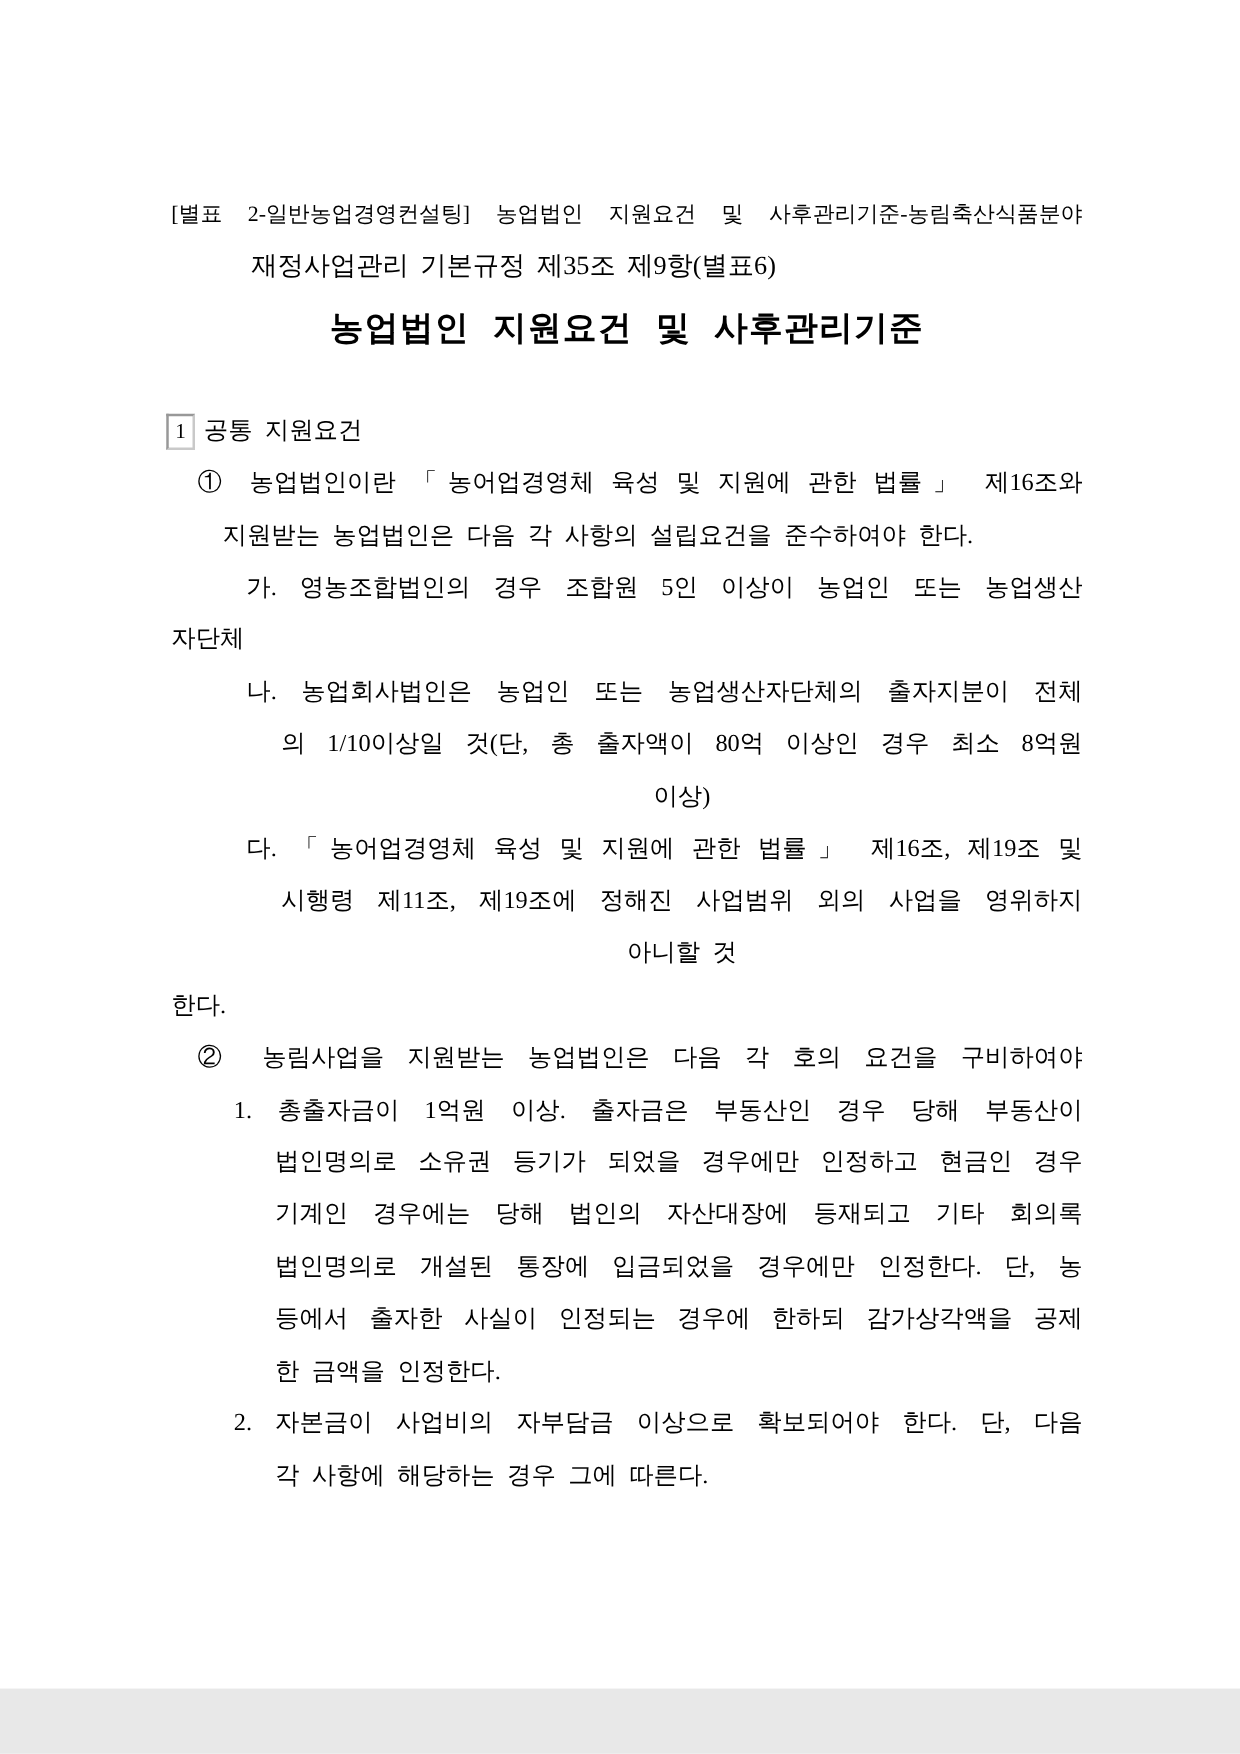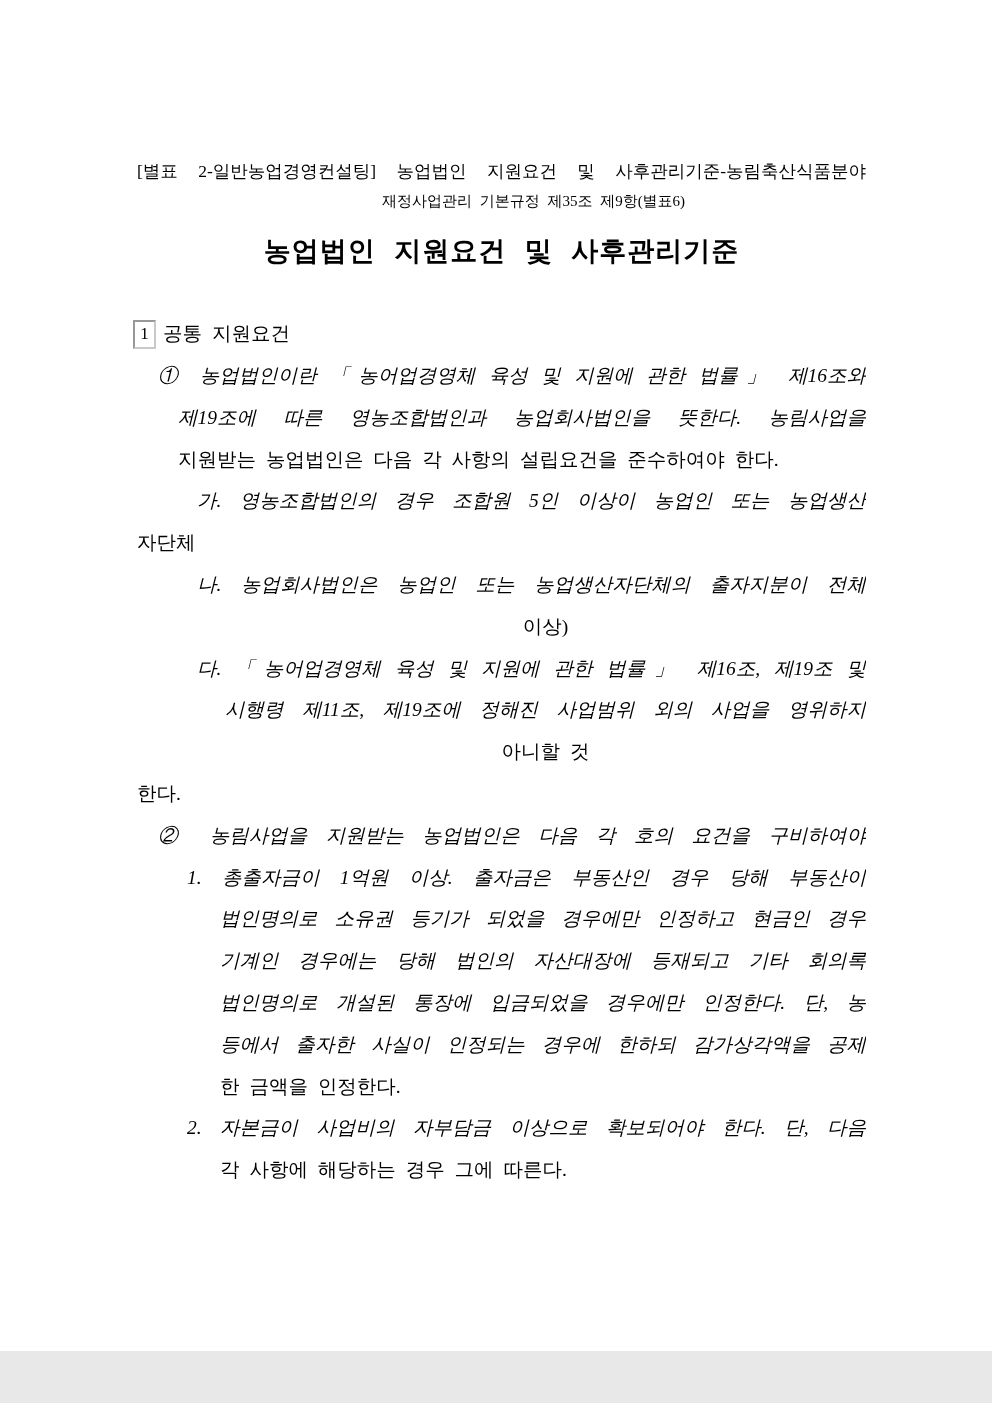--- a/index.html
+++ b/index.html
@@ -17,24 +17,25 @@
     left:137px; top:0;
     width:729px;
   }
   .hdr1 {
     margin-top:156px;
     font-size:17.5px; line-height:30px;
     text-align:justify; text-align-last:justify;
     white-space:nowrap; overflow:hidden;
   }
   .hdr2 {
+    margin-top:11px;
     padding-left:64px;
-    font-size:15px; line-height:30px;
+    font-size:21px; line-height:30px;
     word-spacing:4px;
-    white-space:nowrap; overflow:hidden;text-align:center;
+    white-space:nowrap; overflow:hidden;
   }
   .title {
     margin-top:17px;
     font-family:"Liberation Sans","DejaVu Sans",sans-serif;
     font-weight:700;
     font-size:27px; line-height:36px;
     text-align:center;
     word-spacing:10px;
     letter-spacing:1px;
     white-space:nowrap; overflow:hidden;
@@ -62,21 +63,20 @@
     font-size:19.5px;
     height:41.8px; line-height:41.8px;
     word-spacing:5px;
     white-space:nowrap;
     overflow:hidden;
   }
   .line.just {
     text-align:justify;
     text-align-last:justify;
     word-spacing:normal;
-    font-style:italic;
   }
   
   .base      { padding-left:0; }
   .circ      { padding-left:21px; }
   .circ-cont { padding-left:41px; }
   .ga        { padding-left:60px; }
   .sub       { padding-left:88px;text-align:center; }
   .num       { padding-left:50px; }
   .num-cont  { padding-left:83px; }
 </style>
@@ -92,25 +92,25 @@
 
     <div class="title">농업법인 지원요건 및 사후관리기준</div>
 
     <div class="sect">
       <span class="boxnum">1</span>
       <span>공통 지원요건</span>
     </div>
 
     <div class="lines">
         <div class="line circ just">① 농업법인이란 「농어업경영체 육성 및 지원에 관한 법률」 제16조와</div>
-        <div class="line circ-cont just">제19조에 따른 영농조합법인과 농업회사법인을 뜻한다. 농림사업을</div>
         <div class="line circ-cont">지원받는 농업법인은 다음 각 사항의 설립요건을 준수하여야 한다.</div>
         <div class="line ga just">가. 영농조합법인의 경우 조합원 5인 이상이 농업인 또는 농업생산</div>
         <div class="line base">자단체</div>
         <div class="line ga just">나. 농업회사법인은 농업인 또는 농업생산자단체의 출자지분이 전체</div>
+        <div class="line sub just">의 1/10이상일 것(단, 총 출자액이 80억 이상인 경우 최소 8억원</div>
         <div class="line sub">이상)</div>
         <div class="line ga just">다. 「농어업경영체 육성 및 지원에 관한 법률」 제16조, 제19조 및</div>
         <div class="line sub just">시행령 제11조, 제19조에 정해진 사업범위 외의 사업을 영위하지</div>
         <div class="line sub">아니할 것</div>
         <div class="line base">한다.</div>
         <div class="line circ just">② 농림사업을 지원받는 농업법인은 다음 각 호의 요건을 구비하여야</div>
         <div class="line num just">1. 총출자금이 1억원 이상. 출자금은 부동산인 경우 당해 부동산이</div>
         <div class="line num-cont just">법인명의로 소유권 등기가 되었을 경우에만 인정하고 현금인 경우</div>
         <div class="line num-cont just">기계인 경우에는 당해 법인의 자산대장에 등재되고 기타 회의록</div>
         <div class="line num-cont just">법인명의로 개설된 통장에 입금되었을 경우에만 인정한다. 단, 농</div>

